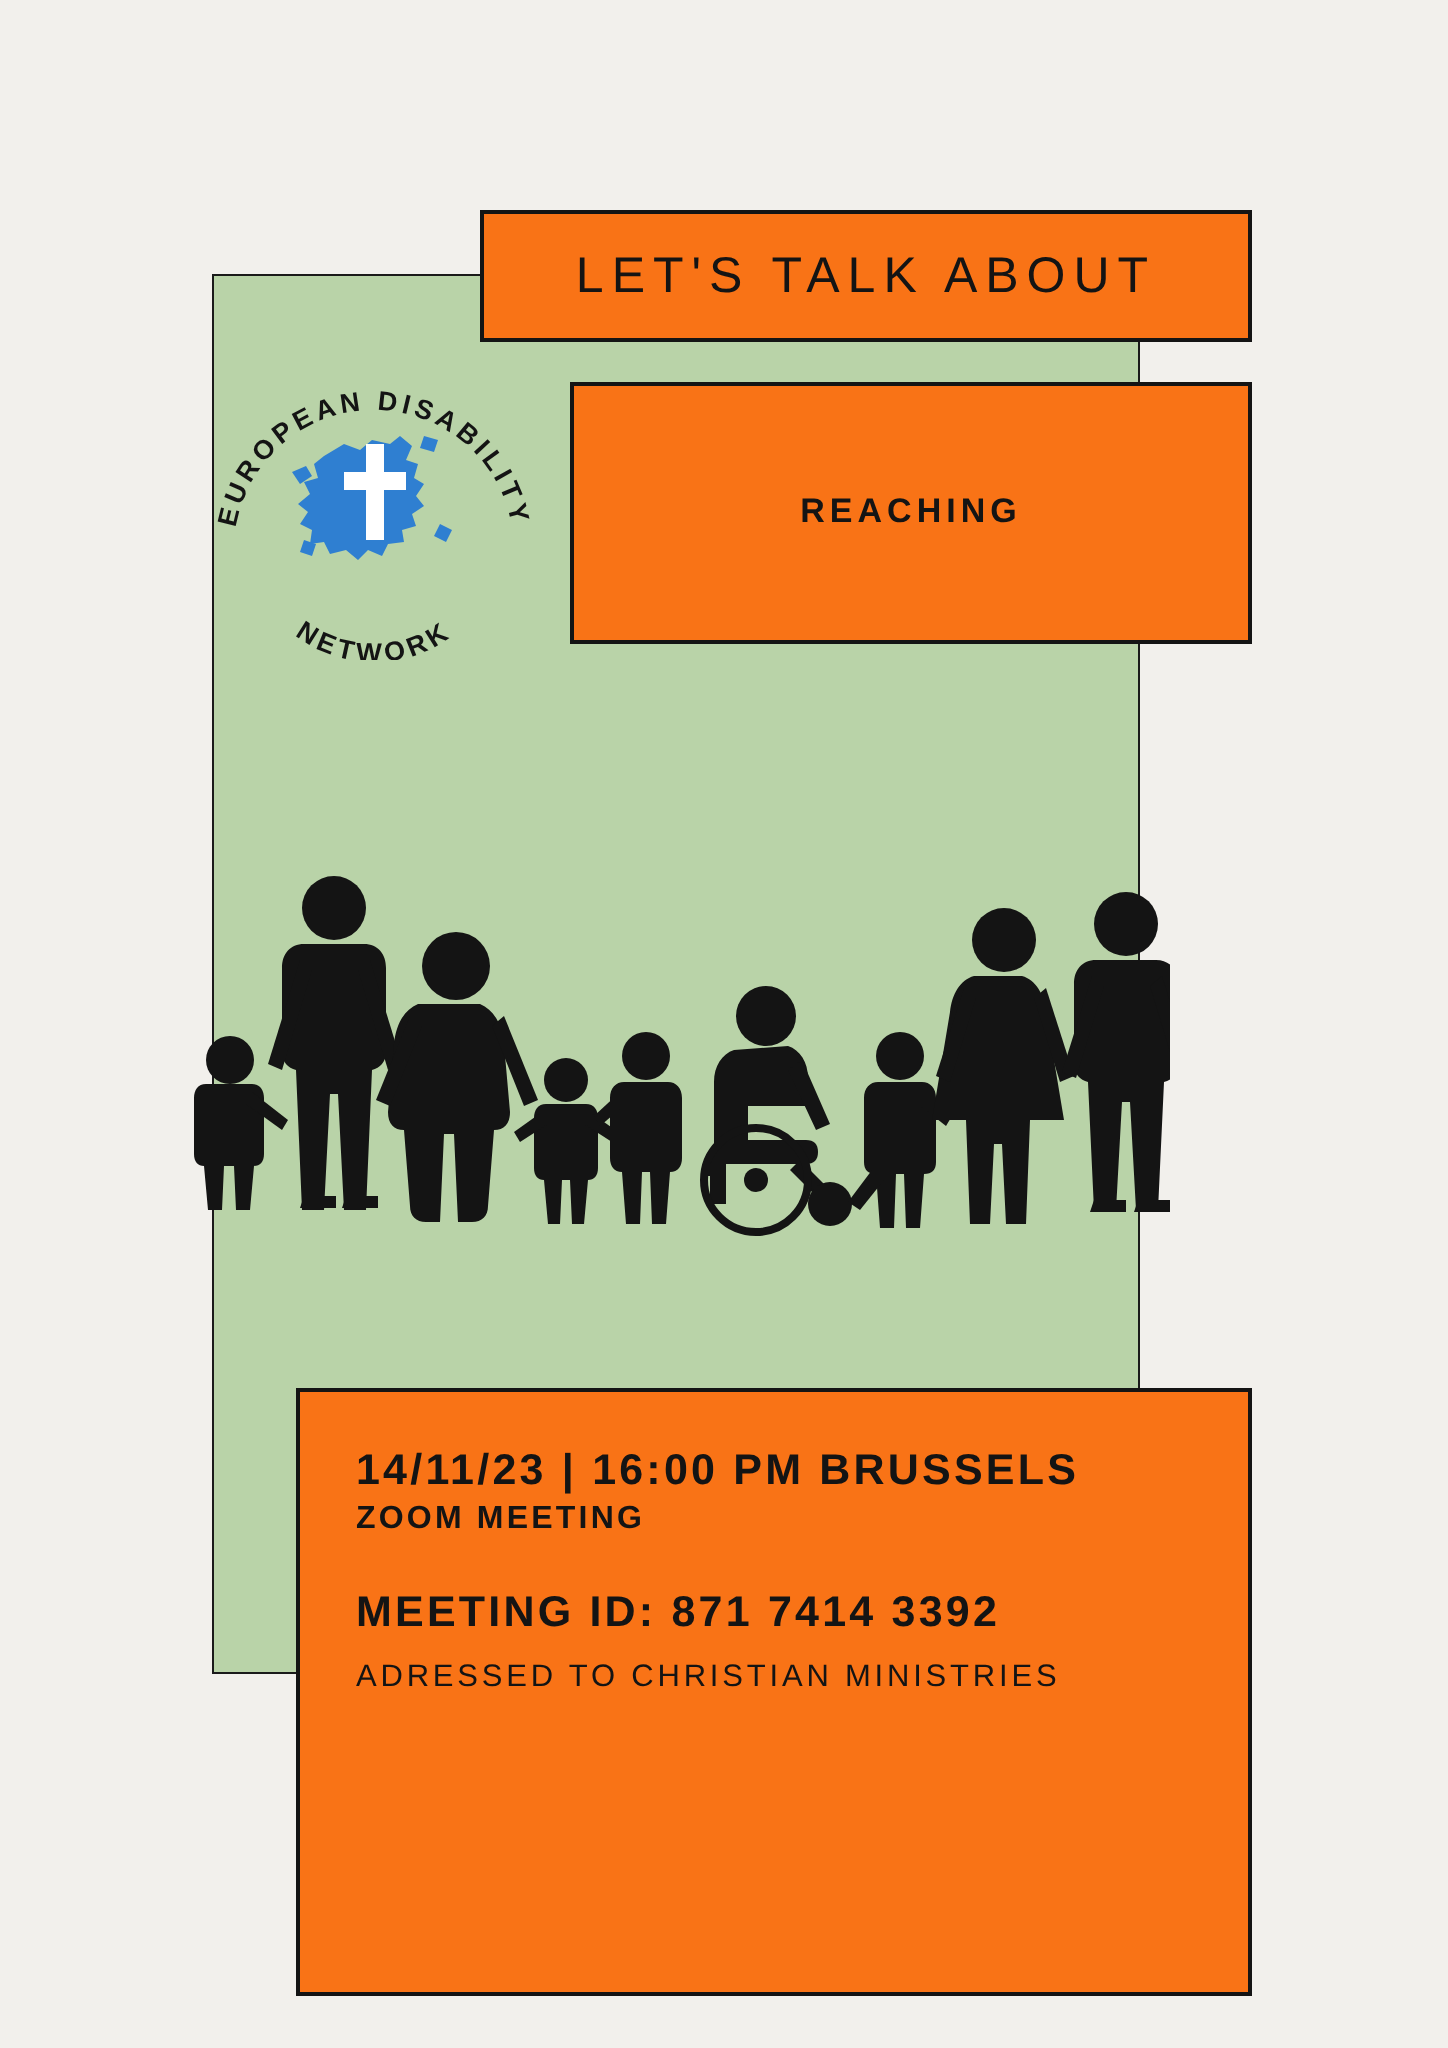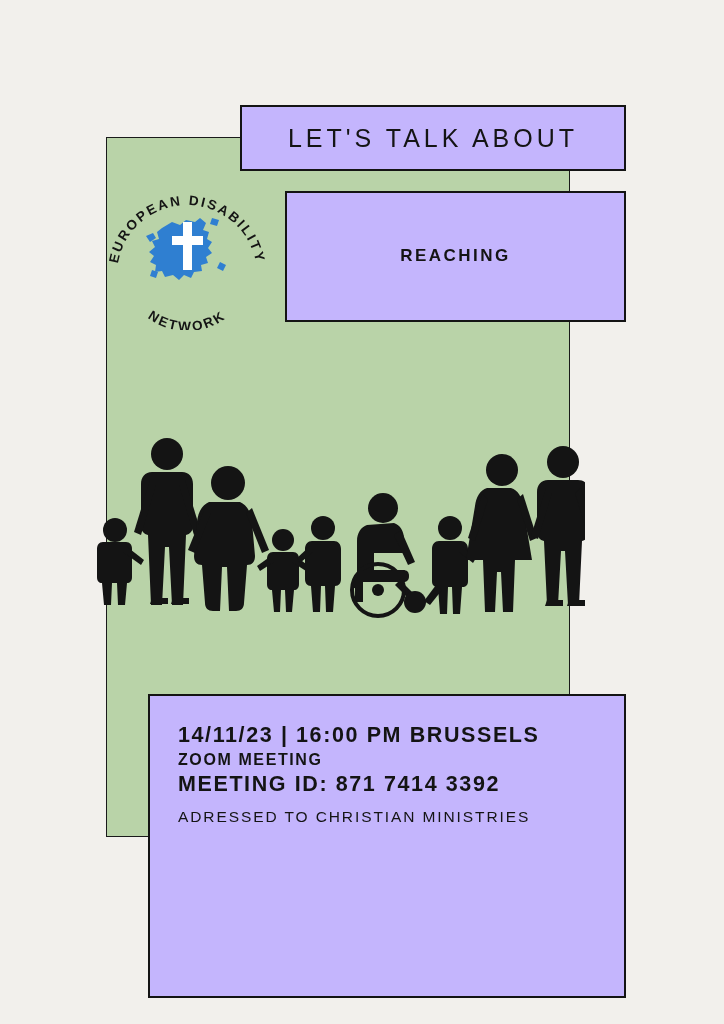--- a/index.html
+++ b/index.html
@@ -49,21 +49,21 @@
     left: 95px;
     top: 430px;
     width: 490px;
     height: 195px;
   }
   .silhouettes svg { display: block; }
 
   
   .box {
     position: absolute;
-    background: #c4b5fd;
+    background: #f97316;
     border: 2.5px solid #141414;
     box-sizing: border-box;
   }
 
   .box-title {
     left: 240px;
     top: 105px;
     width: 386px;
     height: 66px;
     display: flex;
@@ -114,20 +114,21 @@
   }
   .details-line2 {
     font-size: 16px;
     font-weight: bold;
     letter-spacing: 1.6px;
     line-height: 1.3;
     color: #141414;
     text-transform: uppercase;
   }
   .details-block2 {
+    margin-top: 22px;
   }
   .details-note {
     margin-top: 8px;
     font-size: 15.5px;
     font-weight: 500;
     letter-spacing: 1.9px;
     line-height: 1.35;
     color: #141414;
     text-transform: uppercase;
   }

